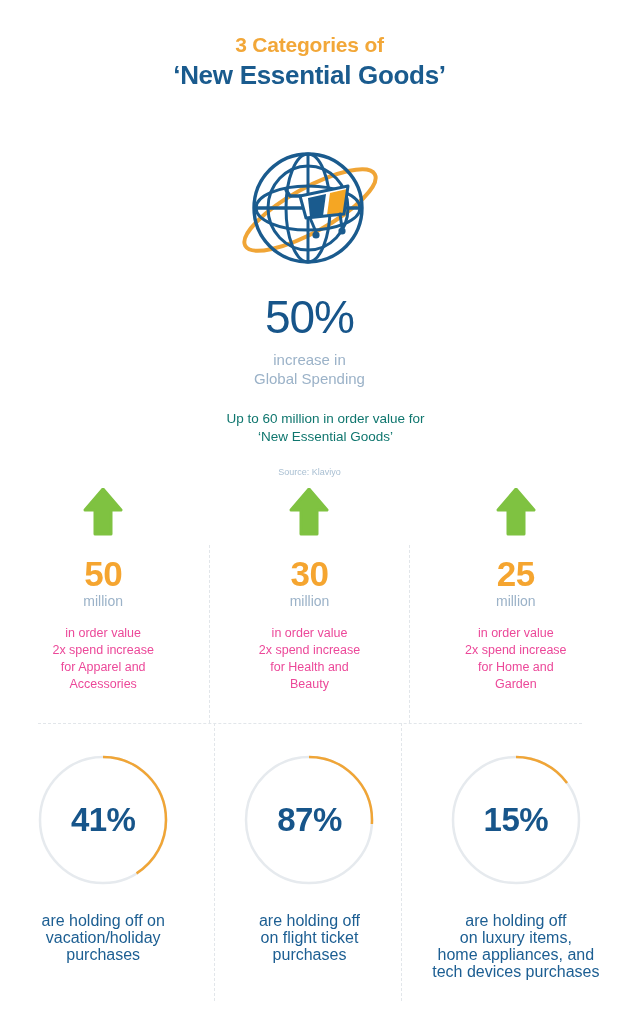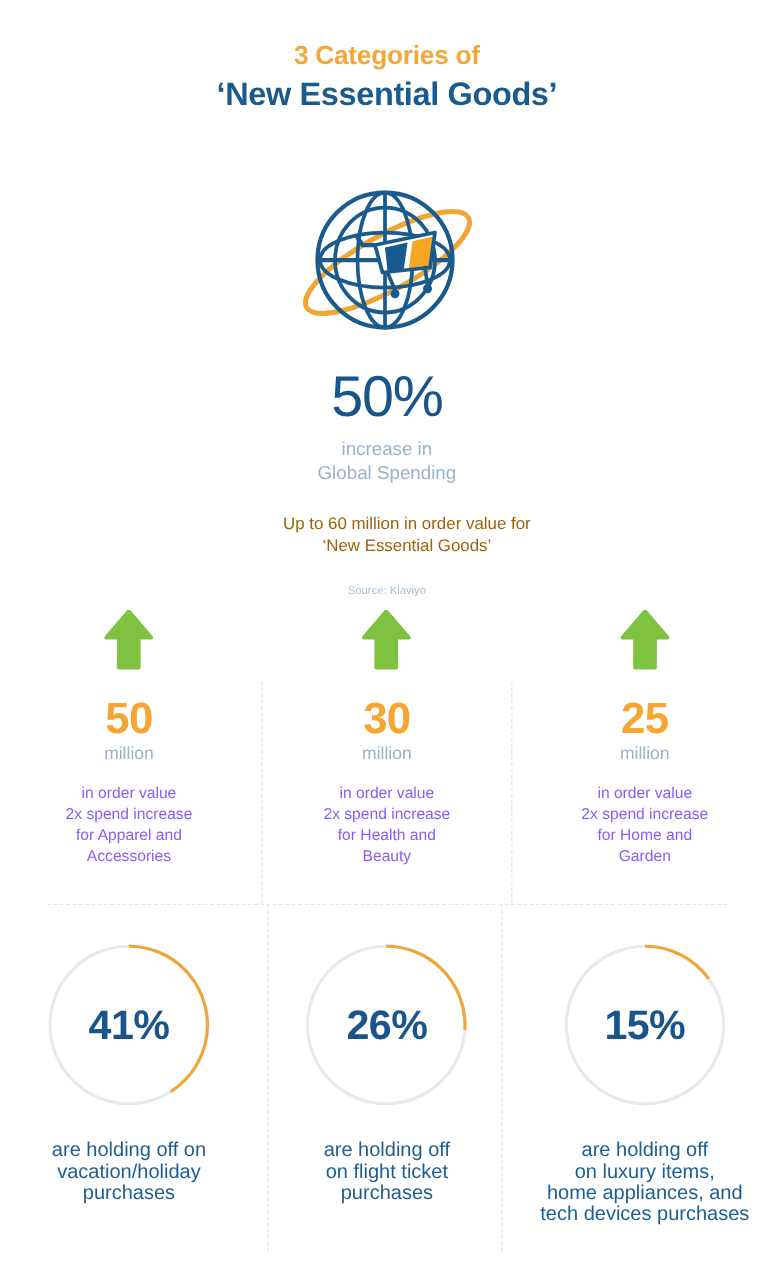--- a/index.html
+++ b/index.html
@@ -66,21 +66,21 @@
     line-height: 50px;
   }
   .hero-sub {
     color: #9BB2C8;
     font-size: 15px;
     line-height: 19px;
     margin-top: 8px;
     text-align: center;
   }
   .hero-note {
-    color: #a16207;
+    color: #0f766e;
     font-size: 13.5px;
     line-height: 18px;
     margin-top: 22px;
     padding-left: 32px;
   }
   .hero-source {
     color: #A9BFD2;
     font-size: 9px;
     line-height: 12px;
     margin-top: 20px;
@@ -122,21 +122,21 @@
     letter-spacing: -0.5px;
     margin-top: 14px;
   }
   .stat-unit {
     color: #9BB2C8;
     font-size: 14px;
     line-height: 18px;
     margin-top: -1px;
   }
   .stat-desc {
-    color: #8b5cf6;
+    color: #ec4899;
     font-size: 12.5px;
     line-height: 17px;
     margin-top: 15px;
     text-align: center;
   }
 
   
   .donut-row {
     position: absolute;
     top: 752px;
@@ -303,21 +303,21 @@
       <div>purchases</div>
     </div>
   </div>
 
   <div class="donut-col">
     <div class="donut">
       <svg width="136" height="136" viewBox="0 0 136 136">
         <circle cx="68" cy="68" r="63" fill="none" stroke="#E6EAEE" stroke-width="2.5"></circle>
         <circle class="arc" cx="68" cy="68" r="63" fill="none" stroke="#F0A536" stroke-width="2.5" stroke-linecap="butt" stroke-dasharray="102.91857533160163 292.9220990207123"></circle>
       </svg>
-      <div class="donut-label">26%</div>
+      <div class="donut-label">87%</div>
     </div>
     <div class="donut-desc">
       <div>are holding off</div>
       <div>on flight ticket</div>
       <div>purchases</div>
     </div>
   </div>
 
   <div class="donut-col">
     <div class="donut">

